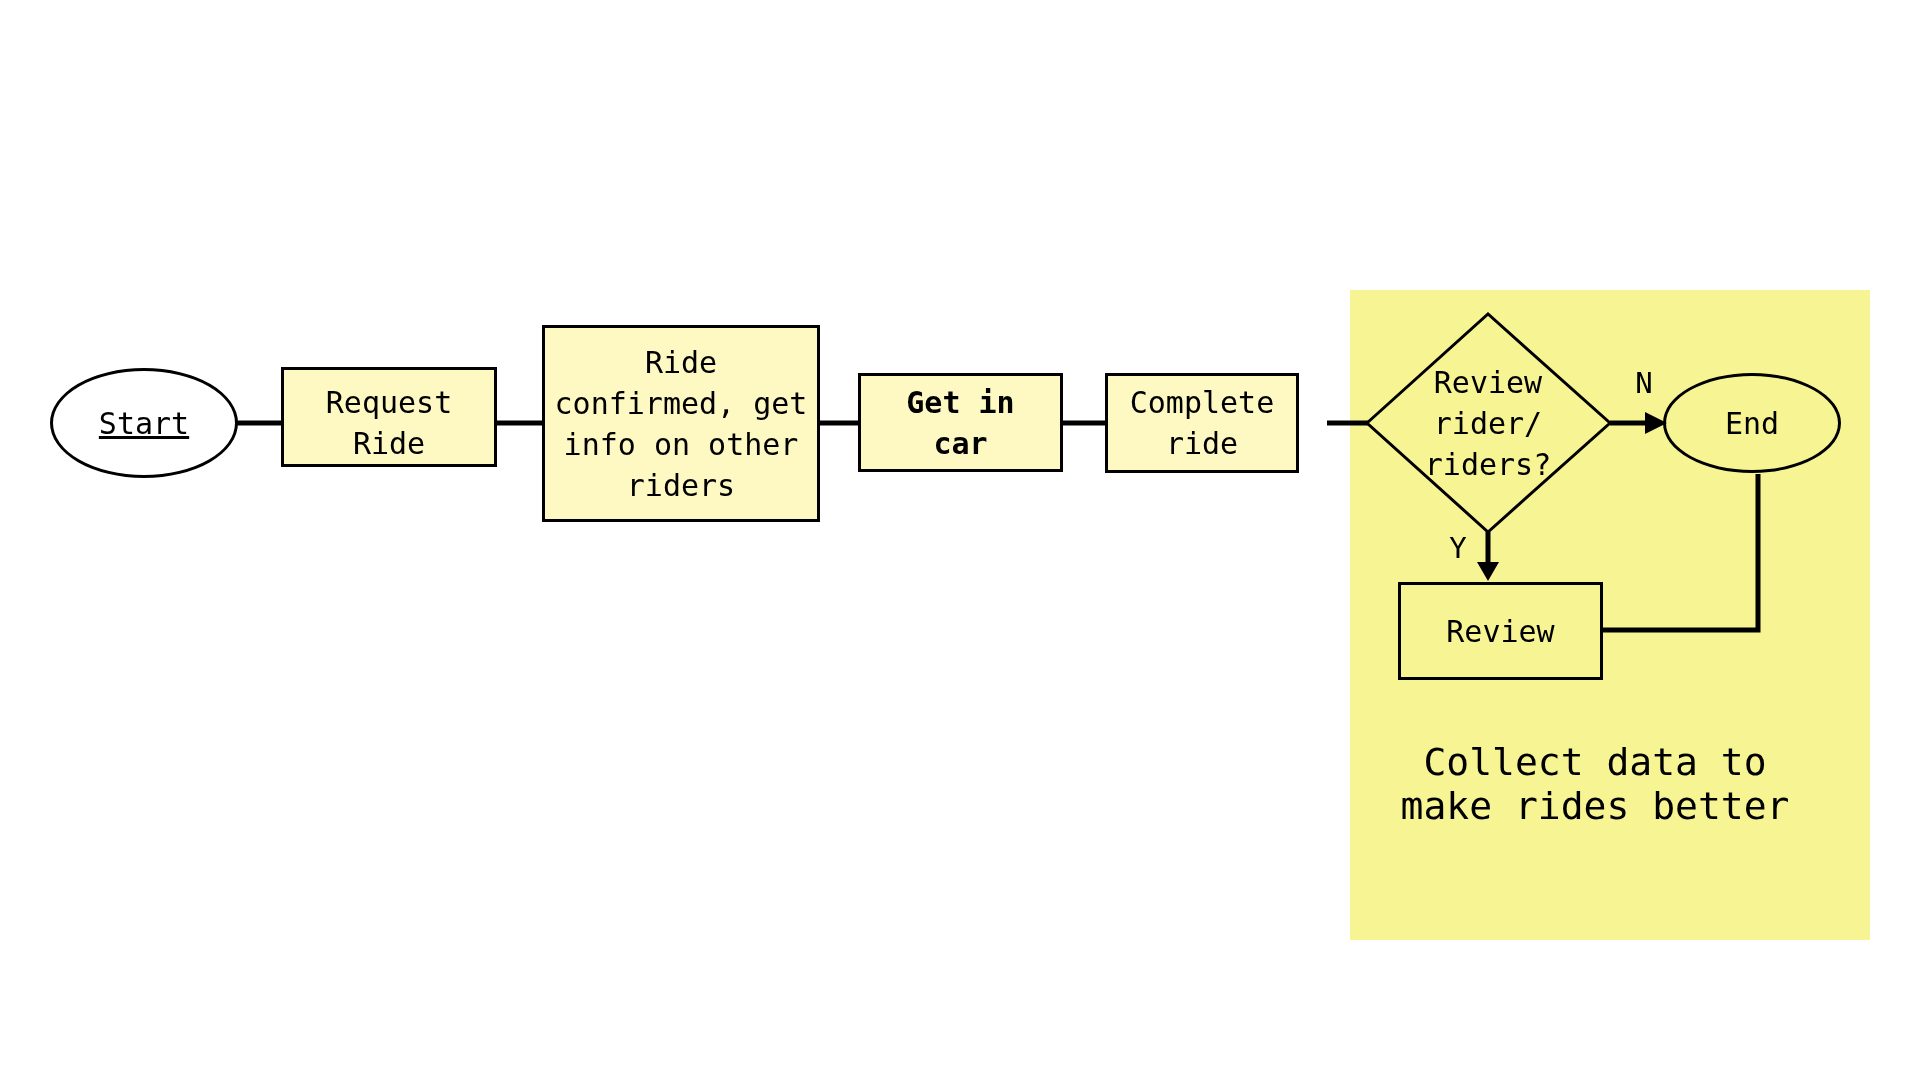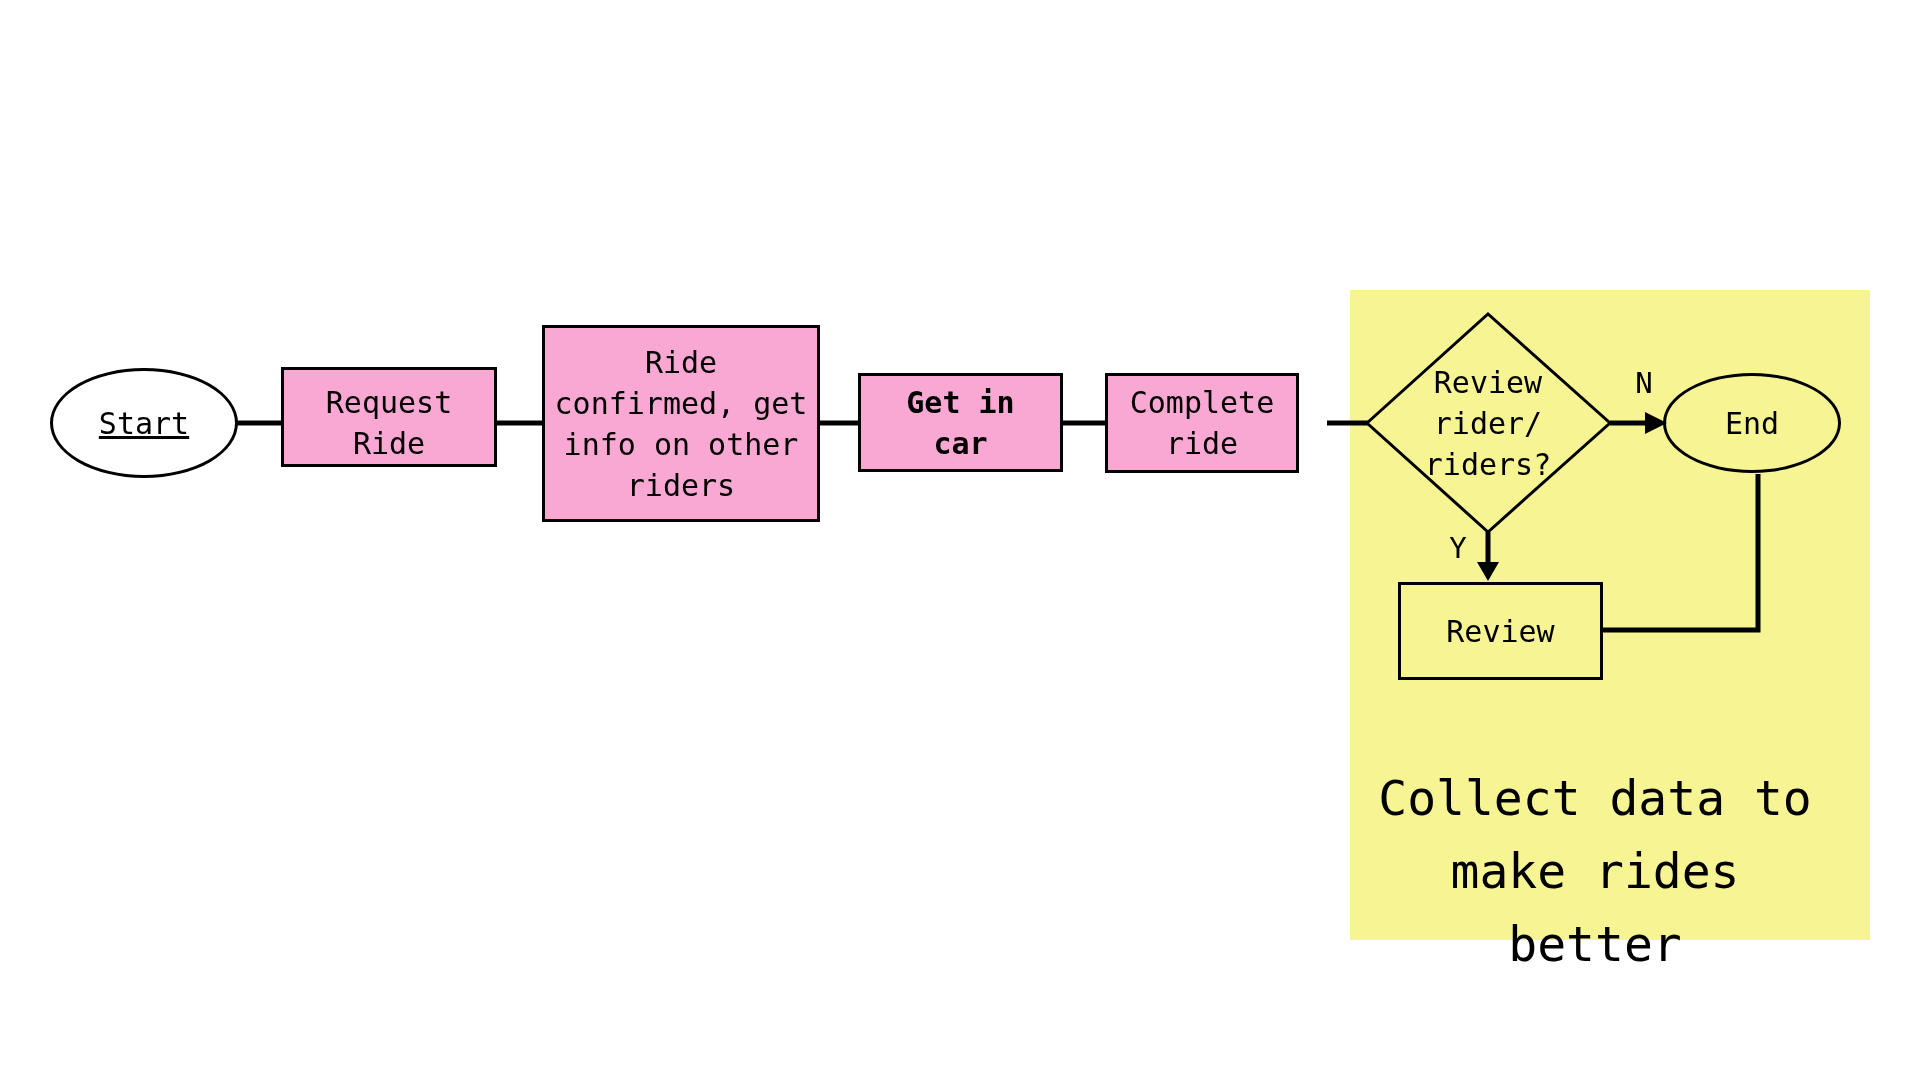--- a/index.html
+++ b/index.html
@@ -37,21 +37,21 @@
     display: flex;
     align-items: center;
     justify-content: center;
     text-align: center;
     font-size: 30px;
     line-height: 41px;
     white-space: pre-line;
   }
   .process {
     border: 3px solid #000000;
-    background: #f9a8d4;
+    background: #fef9c3;
   }
   .process.on-highlight {
     background: transparent;
   }
   .terminator {
     border: 3px solid #000000;
     border-radius: 50%;
     background: transparent;
   }
   .decision-label {
@@ -62,25 +62,25 @@
     width: 60px;
     height: 40px;
     display: flex;
     align-items: center;
     justify-content: center;
     font-size: 29px;
   }
   .annotation {
     position: absolute;
     left: 1350px;
-    top: 762px;
+    top: 740px;
     width: 490px;
     text-align: center;
-    font-size: 48px;
-    line-height: 73px;
+    font-size: 38px;
+    line-height: 44px;
     white-space: pre-line;
   }
   
   .node-start        { left: 50px;   top: 368px; width: 188px; height: 110px; text-decoration: underline; }
   .node-request      { left: 281px;  top: 367px; width: 216px; height: 100px; align-items: flex-end; }
   .node-confirmed    { left: 542px;  top: 325px; width: 278px; height: 197px; }
   .node-getincar     { left: 858px;  top: 373px; width: 205px; height: 99px; font-weight: bold;  }
   .node-complete     { left: 1105px; top: 373px; width: 194px; height: 100px; }
   .node-decision     { left: 1378px; top: 330px; width: 220px; height: 186px; }
   .node-end          { left: 1663px; top: 373px; width: 178px; height: 100px; text-align: right; }

